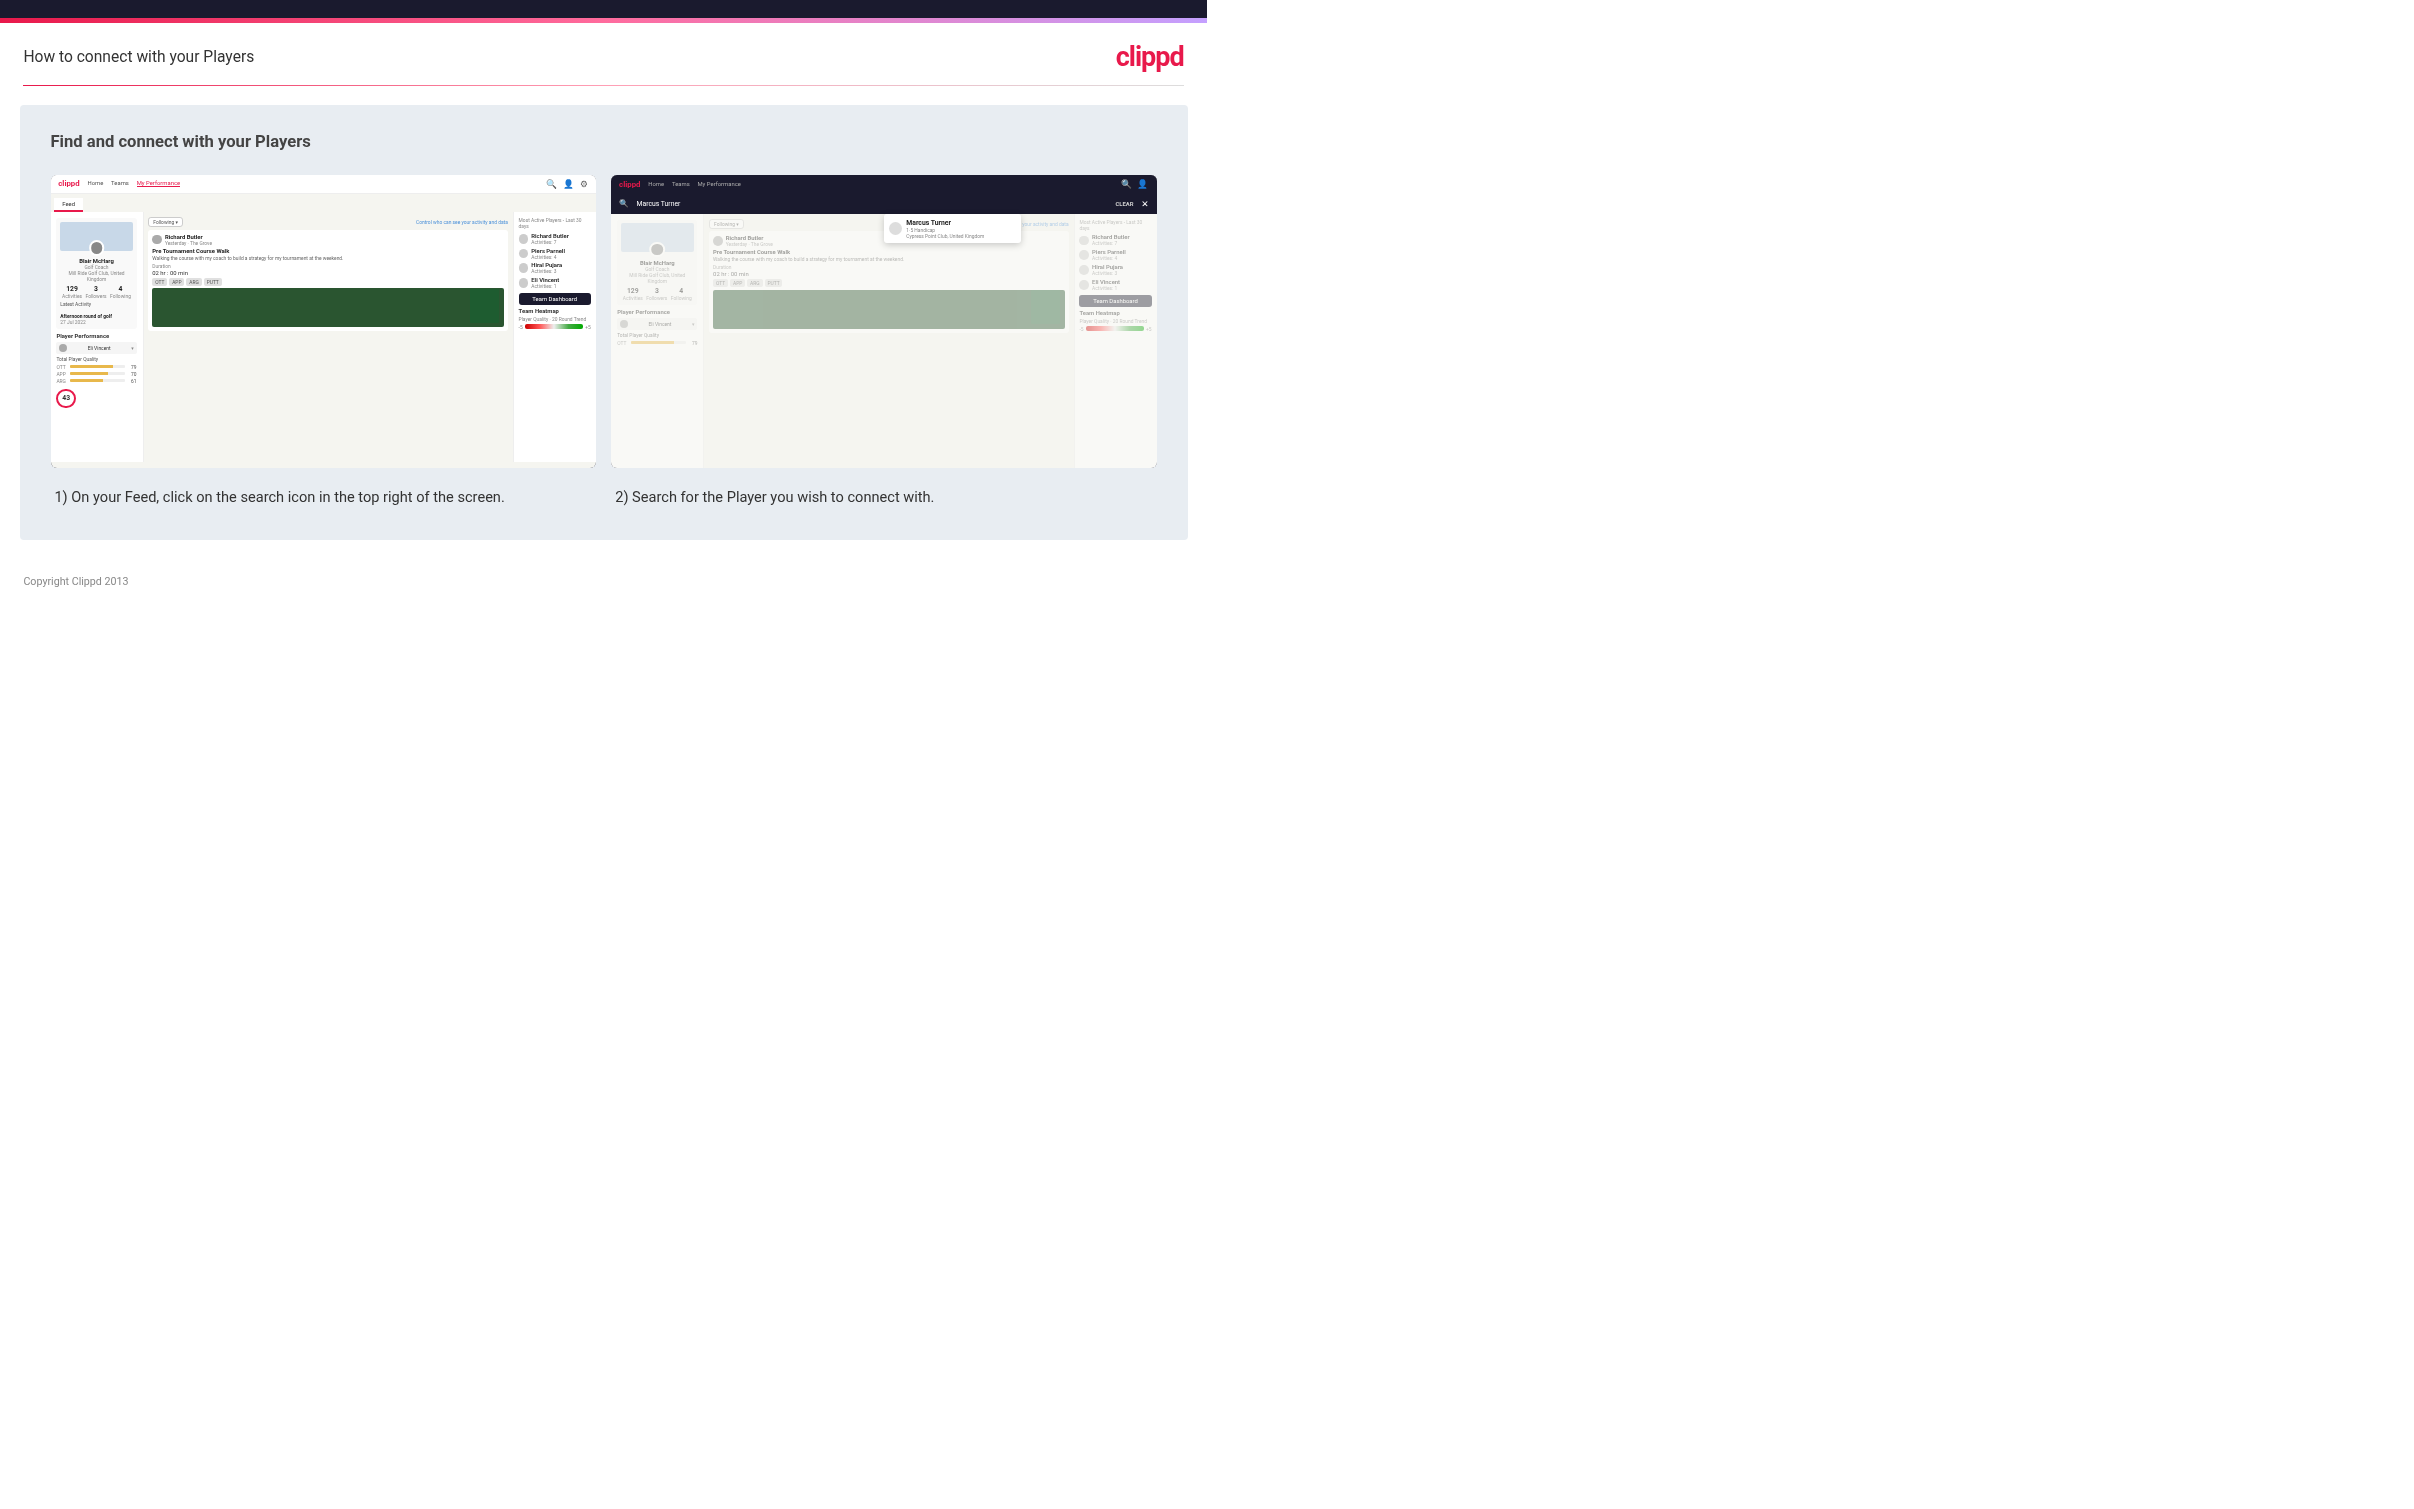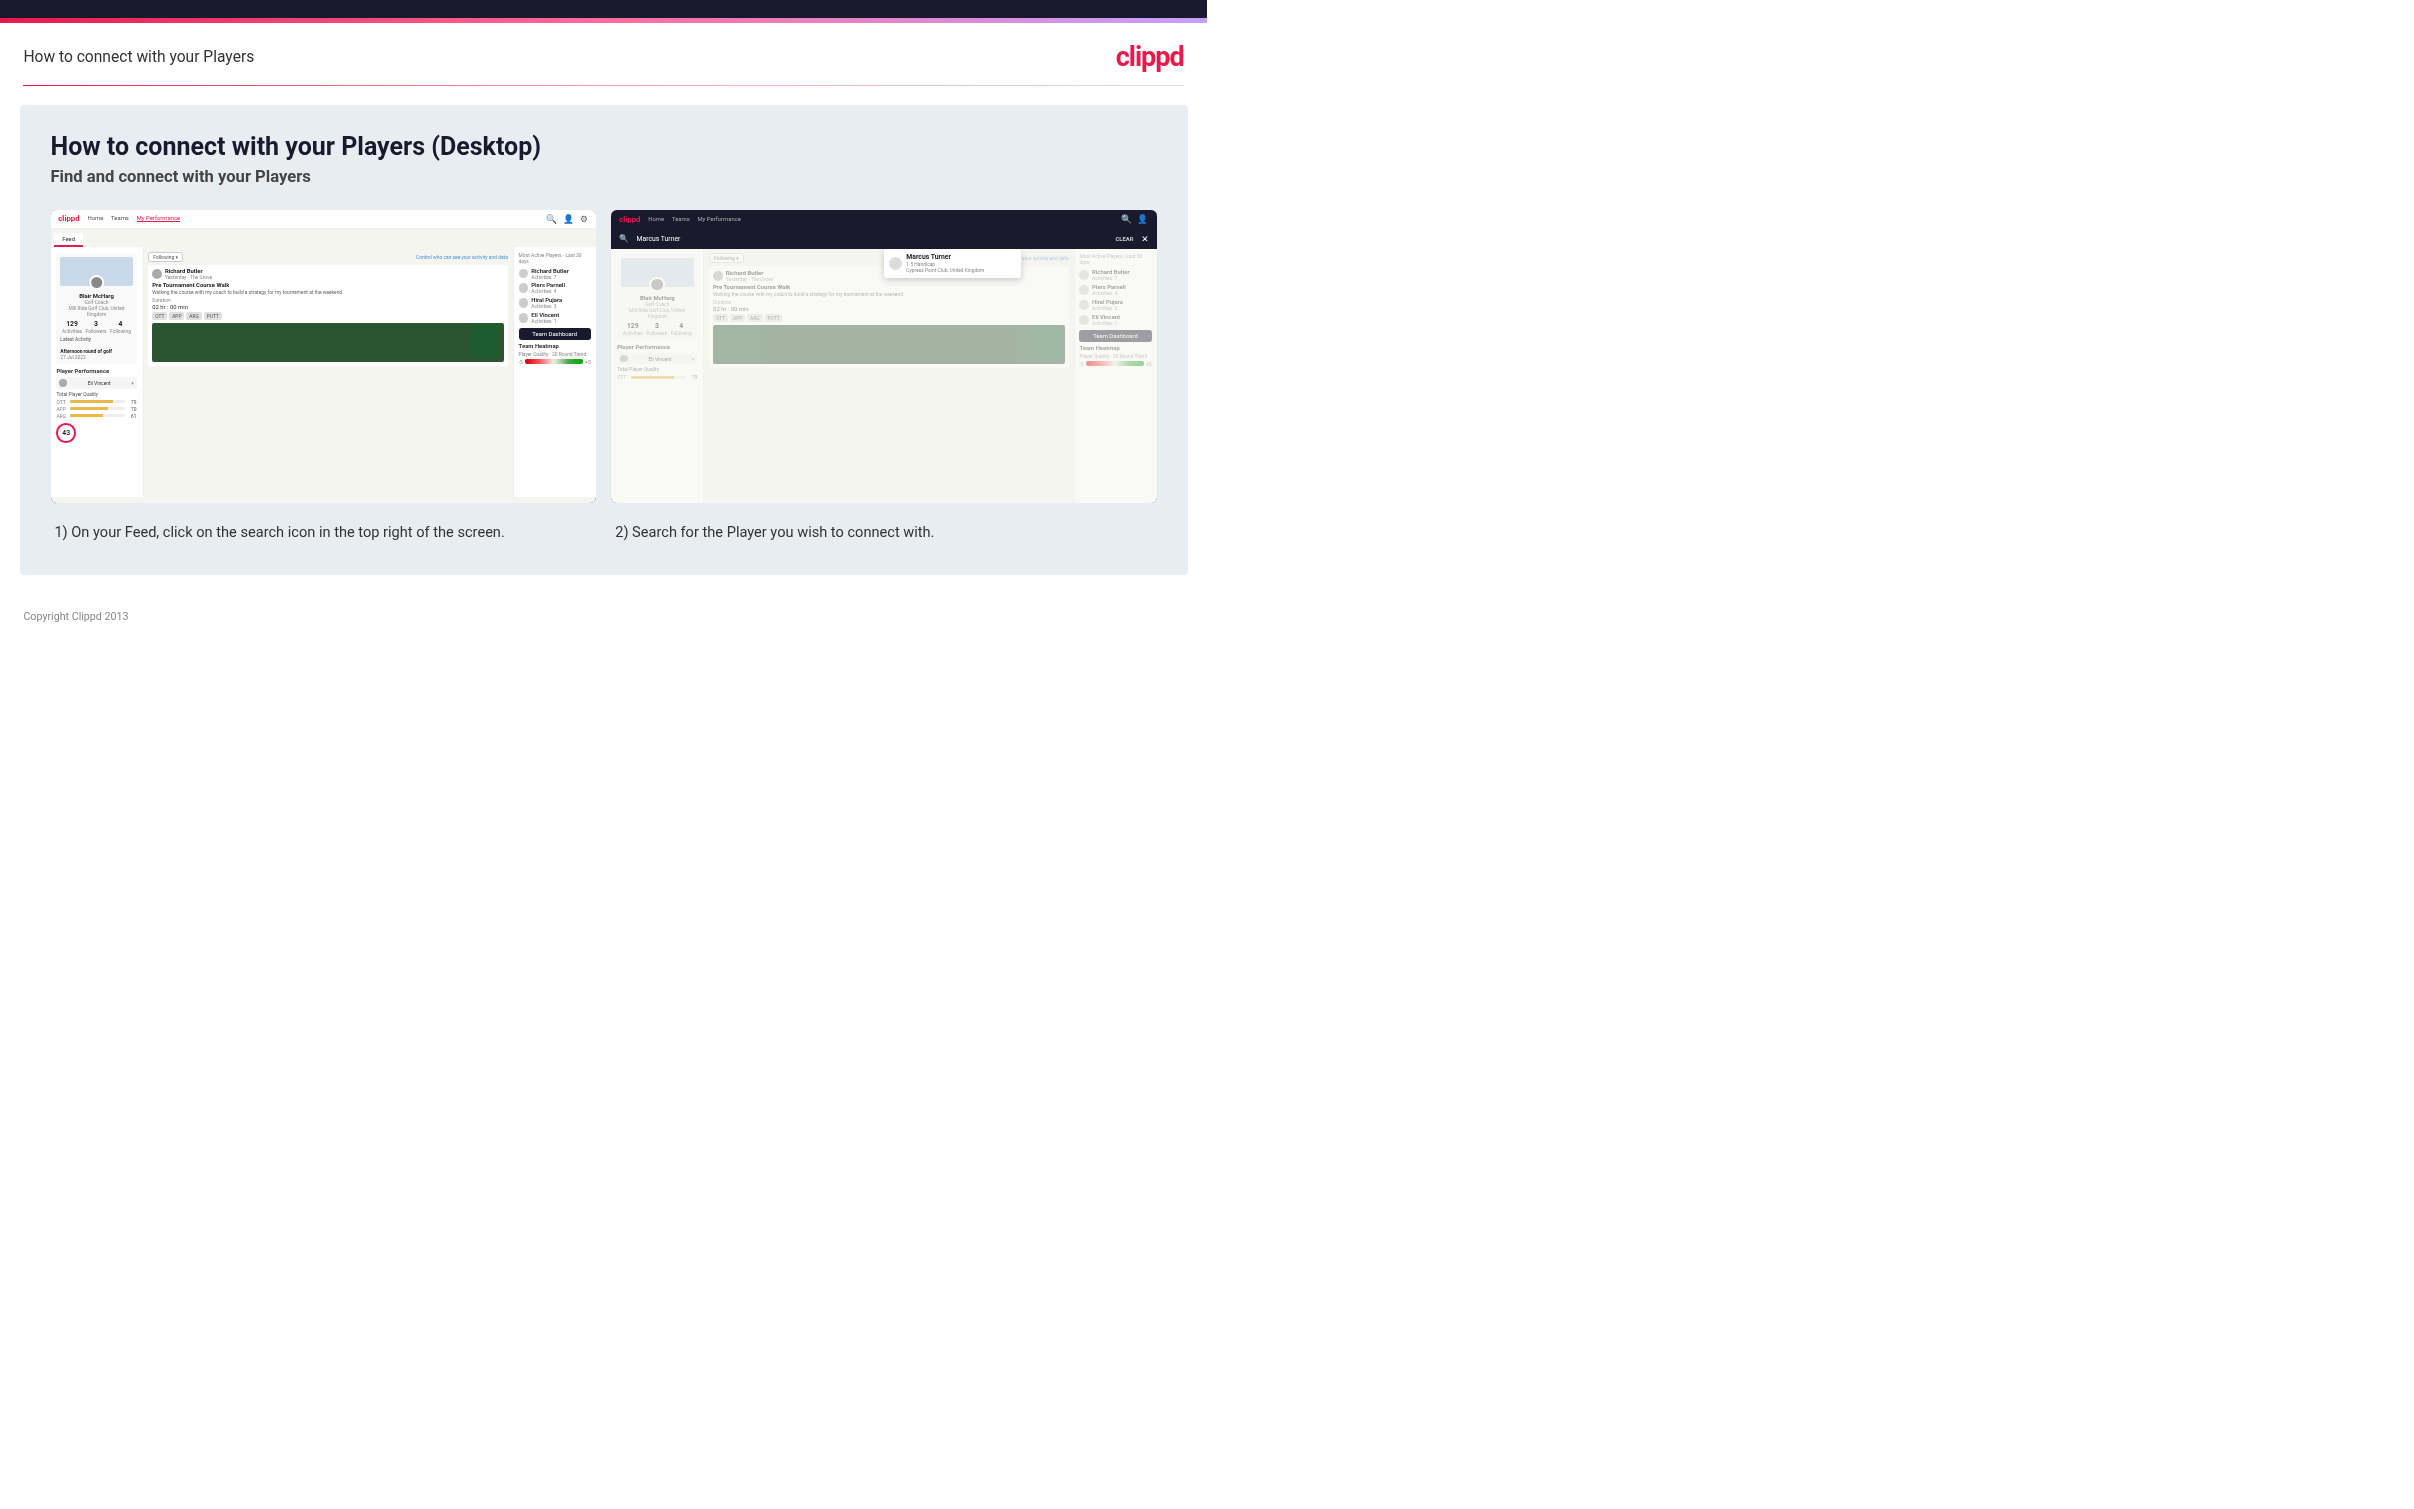--- a/index.html
+++ b/index.html
@@ -544,21 +544,20 @@
 <div class="top-bar"></div>
 <div class="pink-gradient-bar"></div>
 
 <div class="header">
   <span class="header-title">How to connect with your Players</span>
   <span class="logo">clippd</span>
 </div>
 <div class="header-divider"></div>
 
 <div class="hero">
-  <div class="hero-title">How to connect with your Players (Desktop)</div>
   <div class="hero-subtitle">Find and connect with your Players</div>
 
   <div class="screenshots-grid">
 
     <div class="screenshot-panel">
       <div class="mini-ui">
         
         <div class="mini-nav">
           <span class="mini-logo">clippd</span>
           <div class="mini-nav-links">

